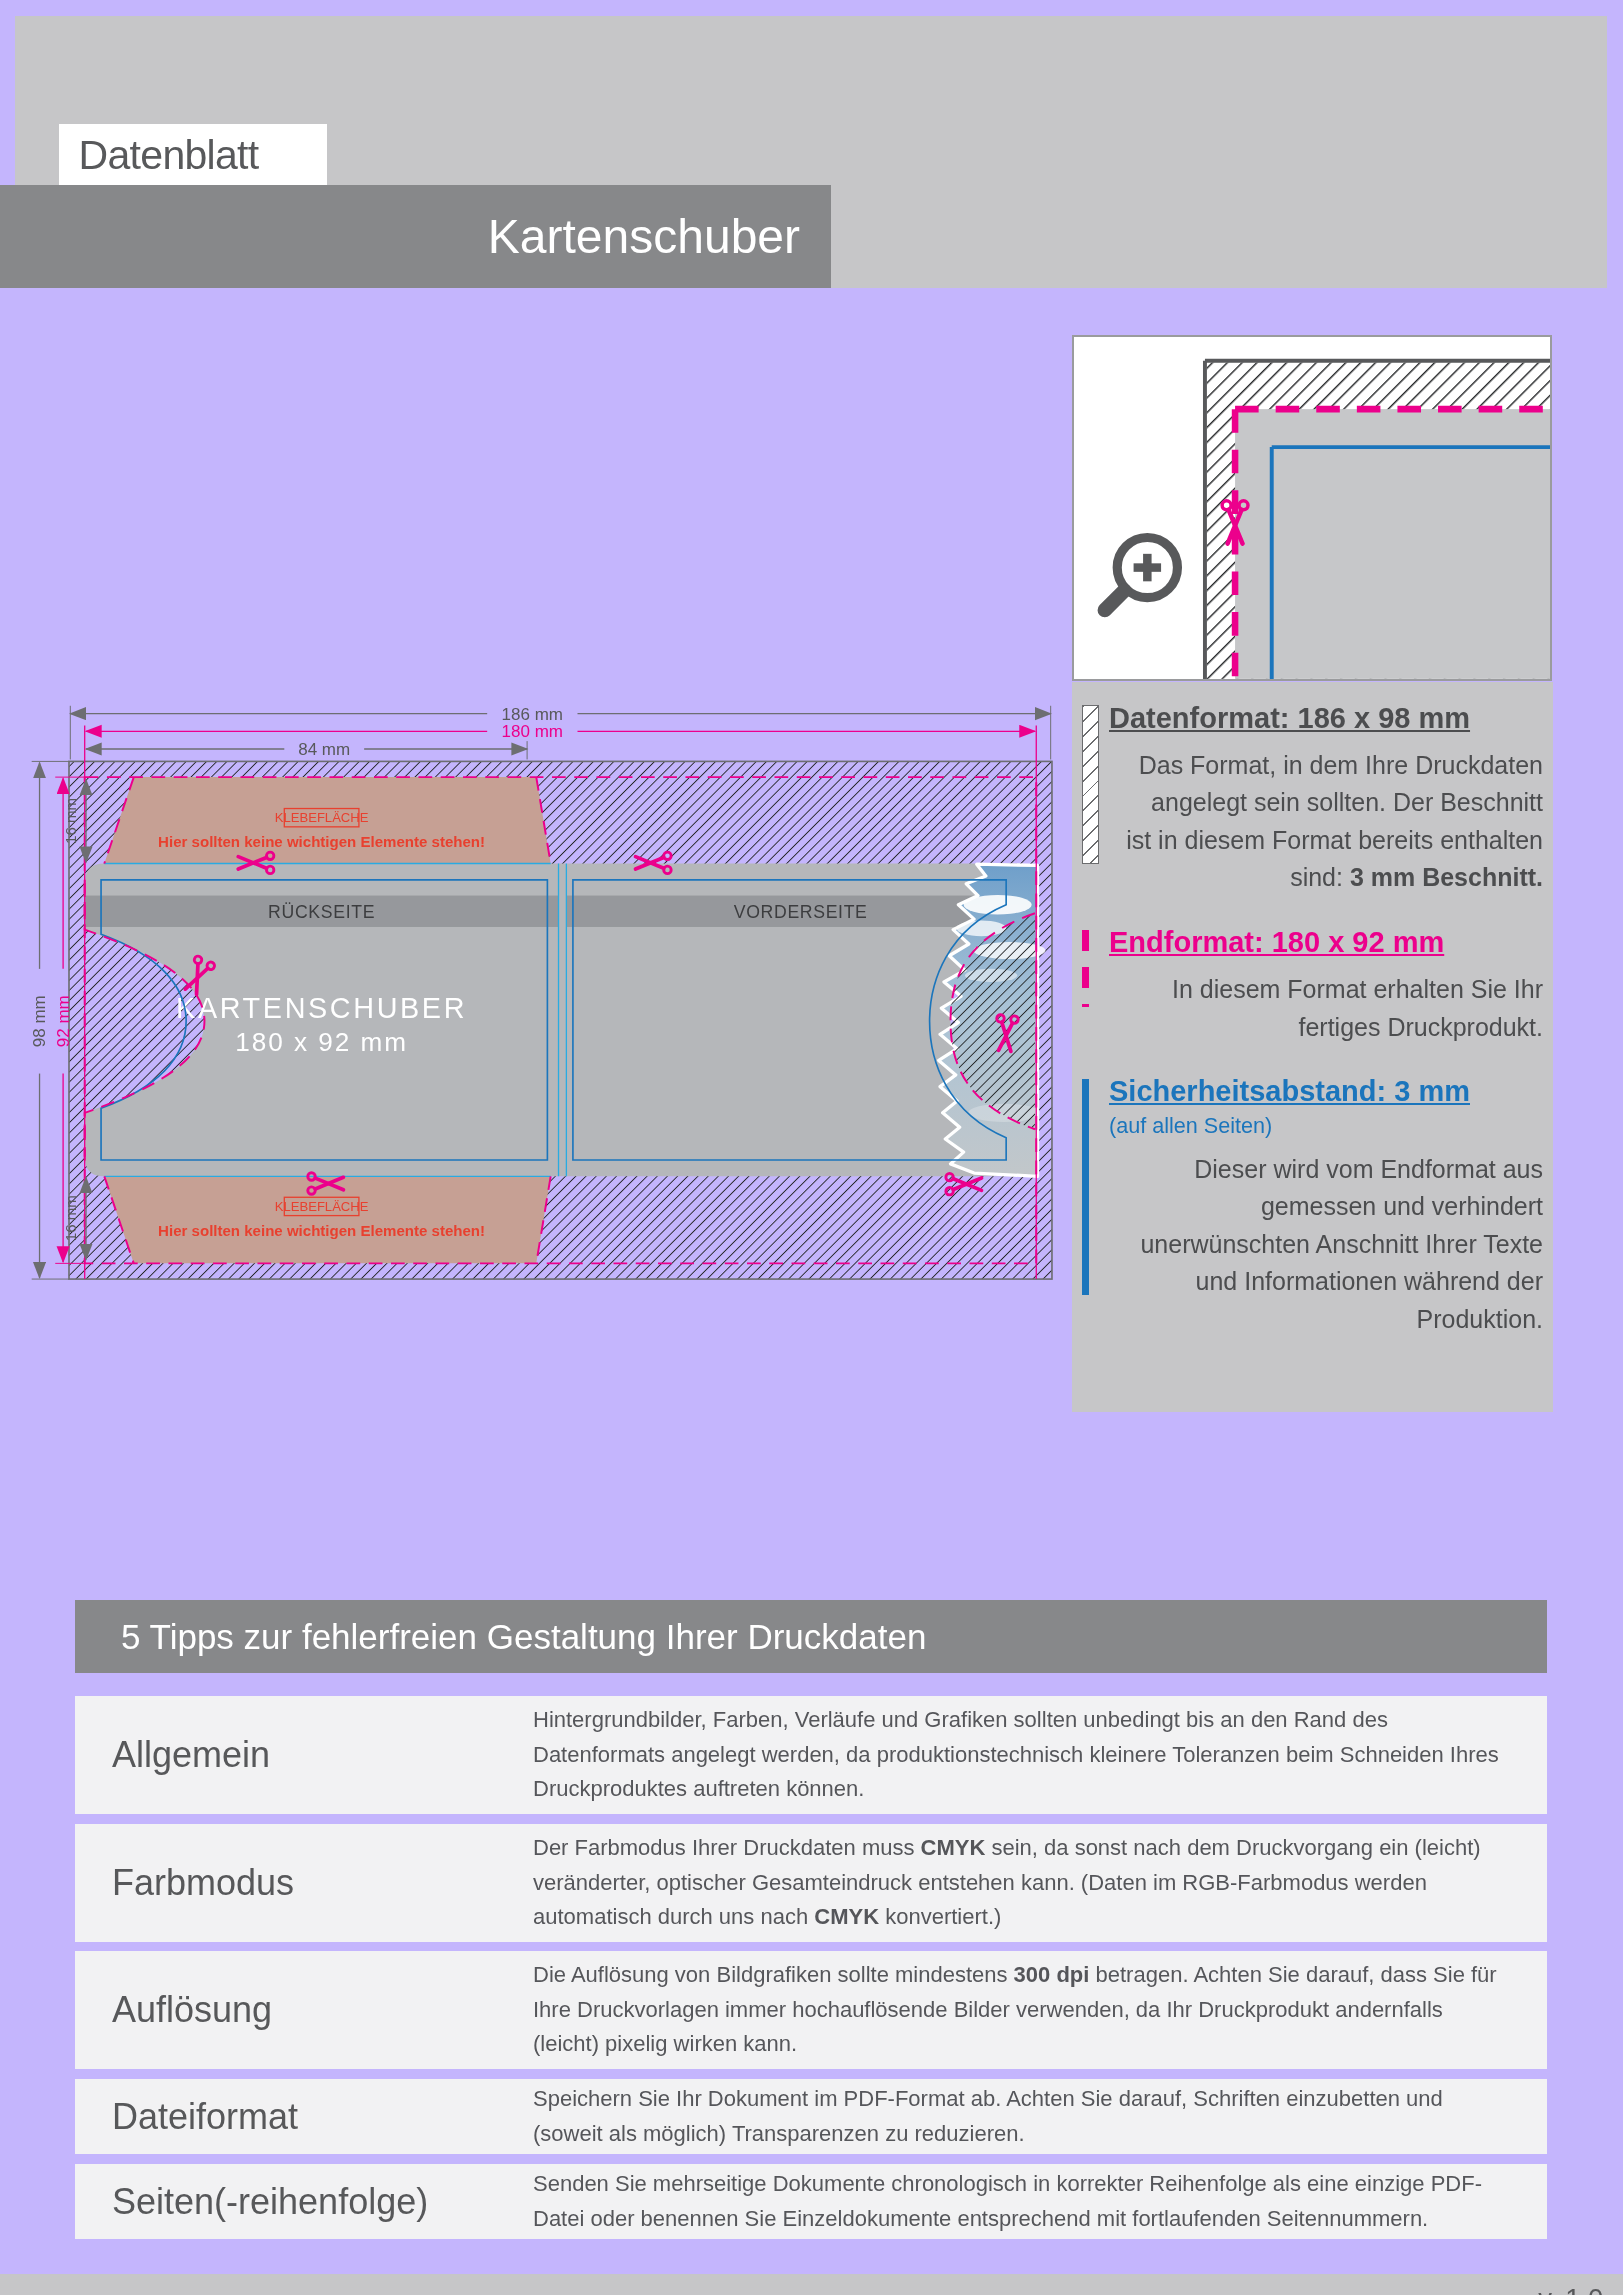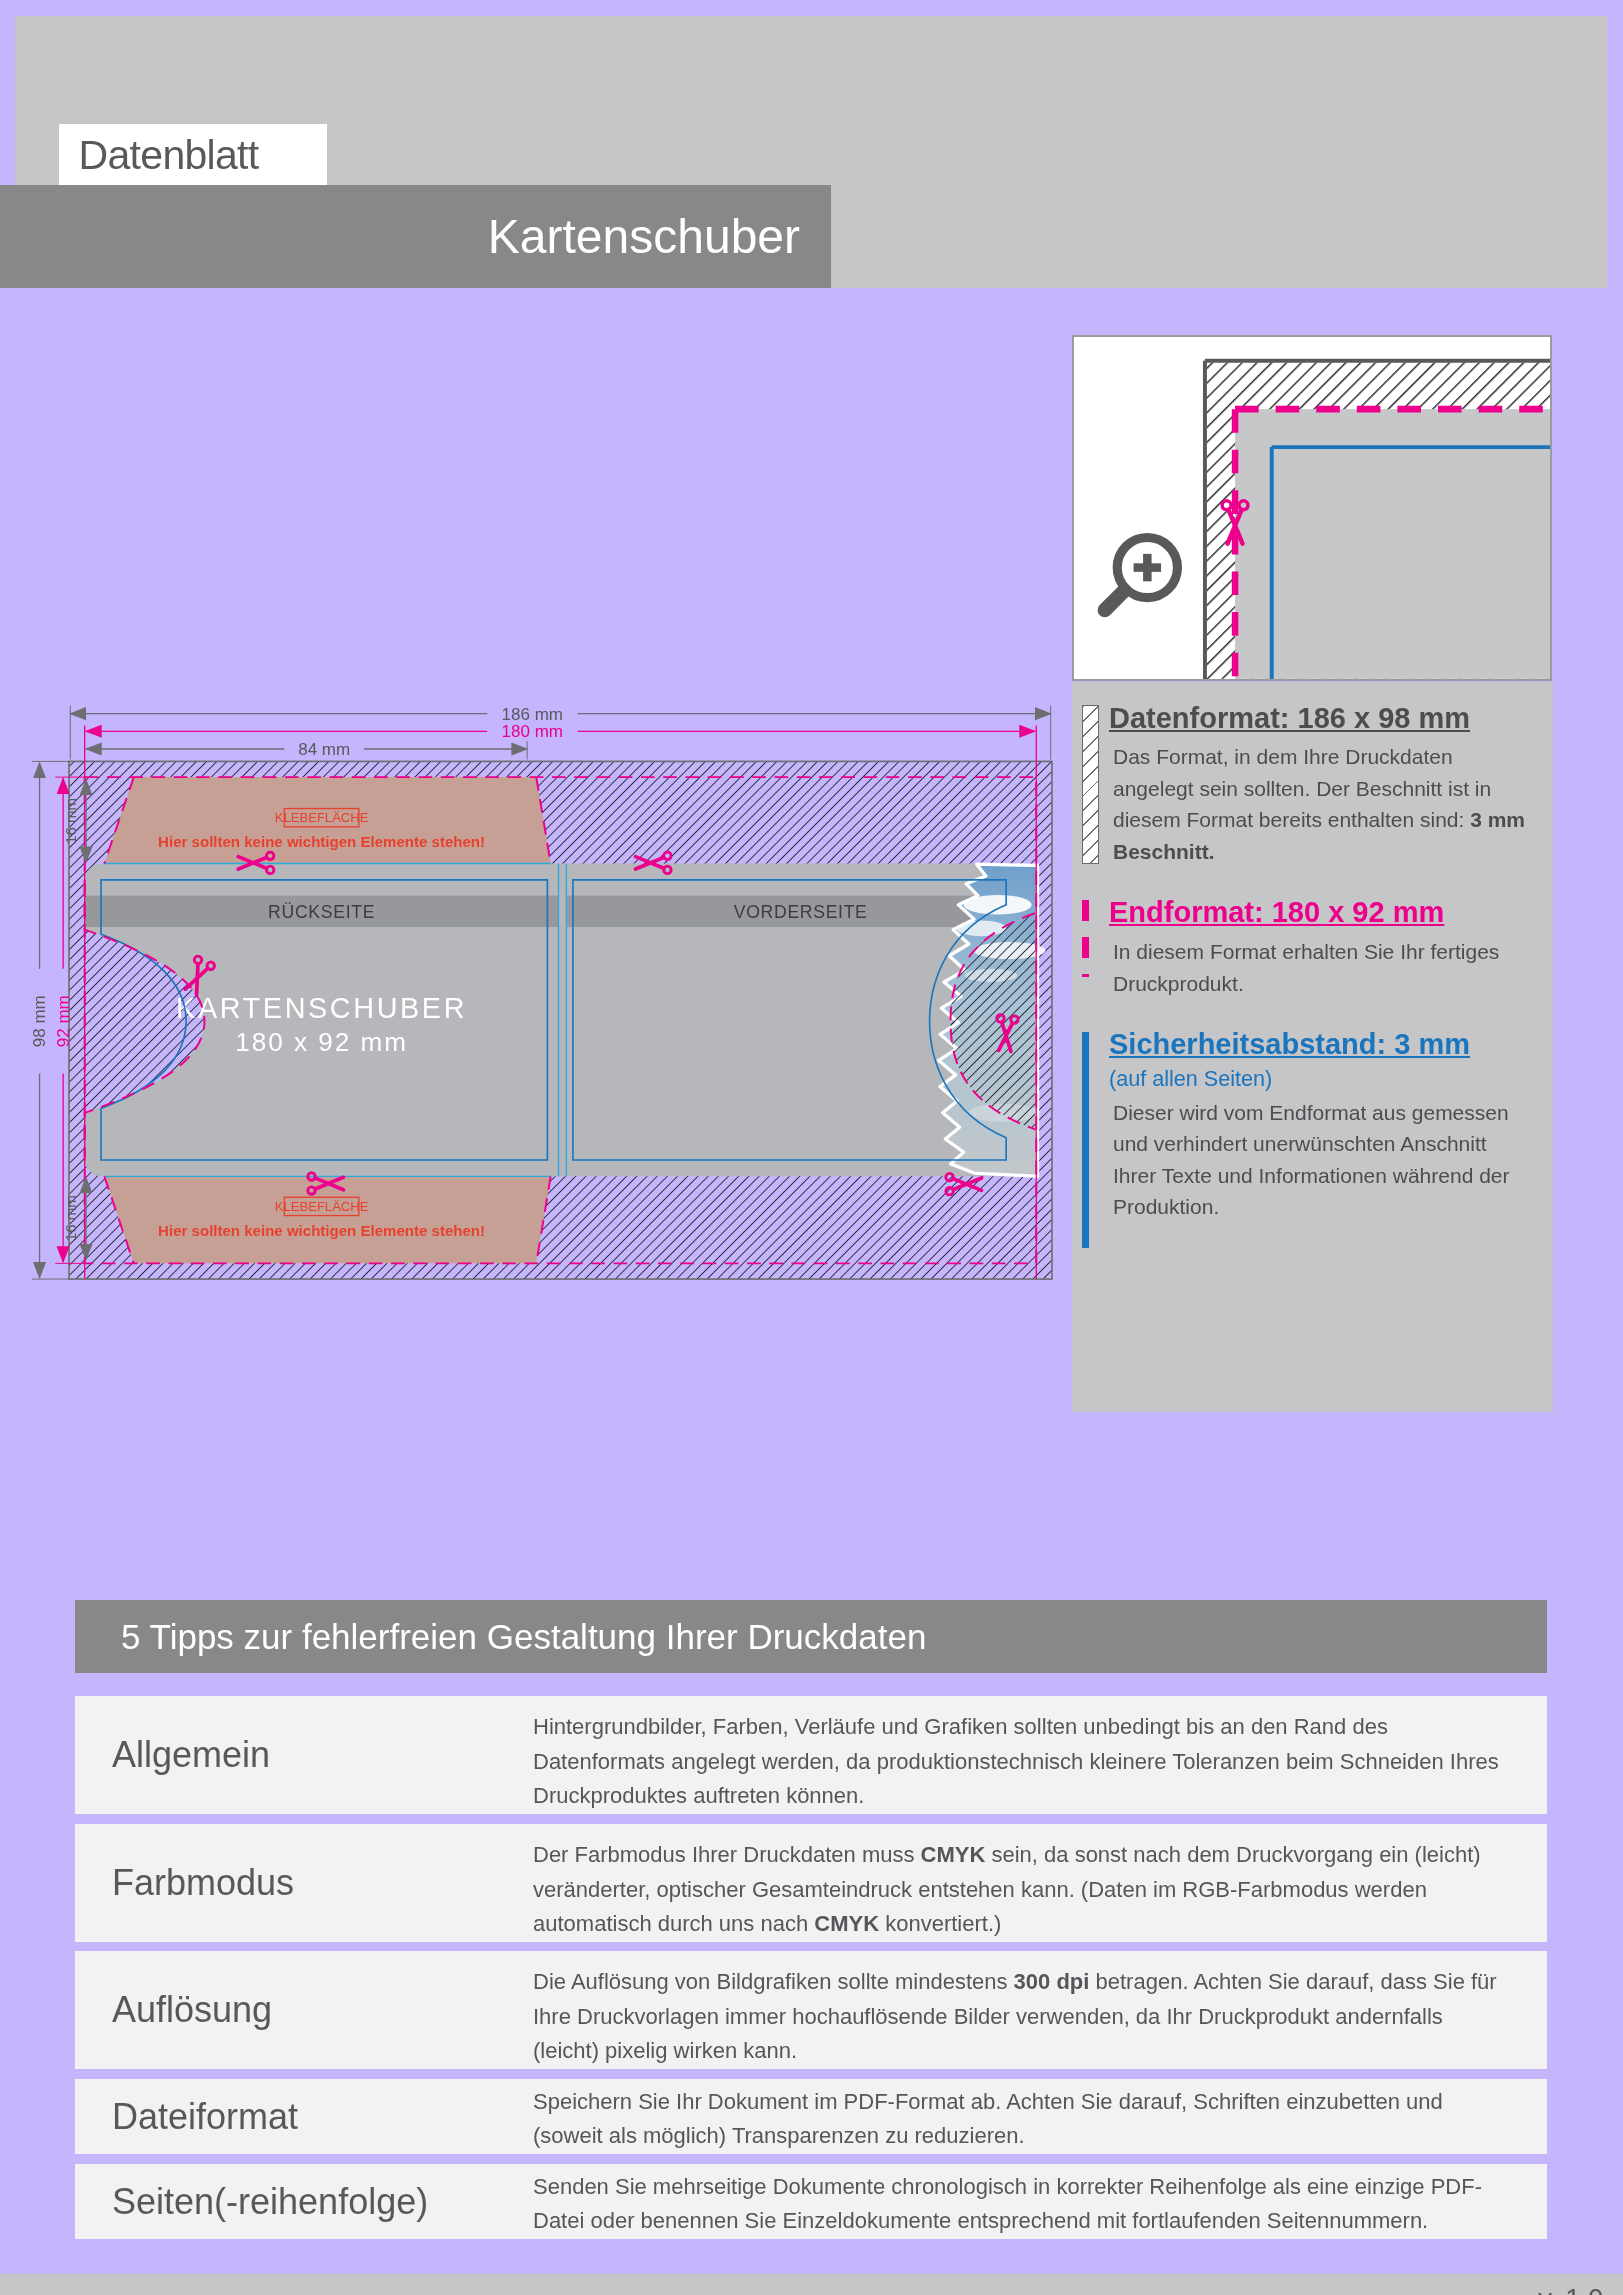--- a/index.html
+++ b/index.html
@@ -14,35 +14,35 @@
   
   .illus{position:absolute;left:1072px;top:335px;width:476px;height:342px;background:#ffffff;border:2.6px solid #9a9b9d;}
   .illus svg{display:block;}
   .infopanel{position:absolute;left:1072px;top:682px;width:481px;height:730px;background:#c6c6c8;
              box-sizing:border-box;padding:19.6px 19.6px 0 37px;}
   .sec{position:relative;margin:0 0 29px 0;padding-left:0;}
   .sec h3{margin:0 0 6.5px 0;font-size:29px;line-height:1.15;font-weight:bold;color:#4c4d4f;text-decoration:underline;}
   .sec h3.mag{color:#ec008c;}
   .sec h3.blu{color:#1b75bc;margin-bottom:4px;}
   .sec .sub{font-size:21.6px;color:#1b75bc;margin:1.3px 0 5.2px 0;}
-  .sec p{margin:4px;font-size:21px;line-height:1.5;color:#4c4d4f;width:422px;}
+  .sec p{margin:12px;font-size:25px;line-height:1.5;color:#4c4d4f;width:422px;text-align:right;}
   .chip{position:absolute;left:-27.5px;top:3.9px;}
   .chip.hatchchip{width:15.7px;height:157px;border:1.3px solid #6b6c6e;
      background:repeating-linear-gradient(135deg,#6b6c6e 0 1.3px,transparent 1.3px 10.5px),#ffffff;}
   .chip.dashchip{width:7.9px;height:77px;
      background:repeating-linear-gradient(180deg,#ec008c 0 21px,transparent 21px 37px);}
   .chip.bluechip{width:7.9px;height:216px;background:#1b75bc;}
   
   .tips{position:absolute;left:75px;top:1600px;width:1472px;}
   .tipsbar{position:absolute;left:0;top:0;width:1472px;height:73px;background:#87888a;}
   .tipsbar span{display:block;color:#fff;font-size:35px;line-height:73px;padding-left:46px;}
   .trow{position:absolute;left:0;width:1472px;background:#f2f2f3;display:flex;}
   .trow .lbl{width:458px;box-sizing:border-box;padding-left:37px;display:flex;align-items:center;
              font-size:36px;color:#57585a;}
-  .trow .bdy{flex:1;display:flex;align-items:flex-end;padding-right:39px;
+  .trow .bdy{flex:1;display:flex;align-items:center;padding-right:39px;
              font-size:22px;line-height:1.58;color:#55565a;}
   .trow .bdy b{font-weight:bold;}
   
   .footer{position:absolute;left:0;top:2246px;width:1623px;height:50px;background:#c6c6c8;margin-top:28px;}
   .footer span{display:block;text-align:right;padding-right:19.6px;font-size:27.5px;line-height:50px;color:#57585a;}
   
   .drawing{position:absolute;left:29.4px;top:694px;}
   svg text{font-family:"Liberation Sans",sans-serif;}
 </style>
 </head>

